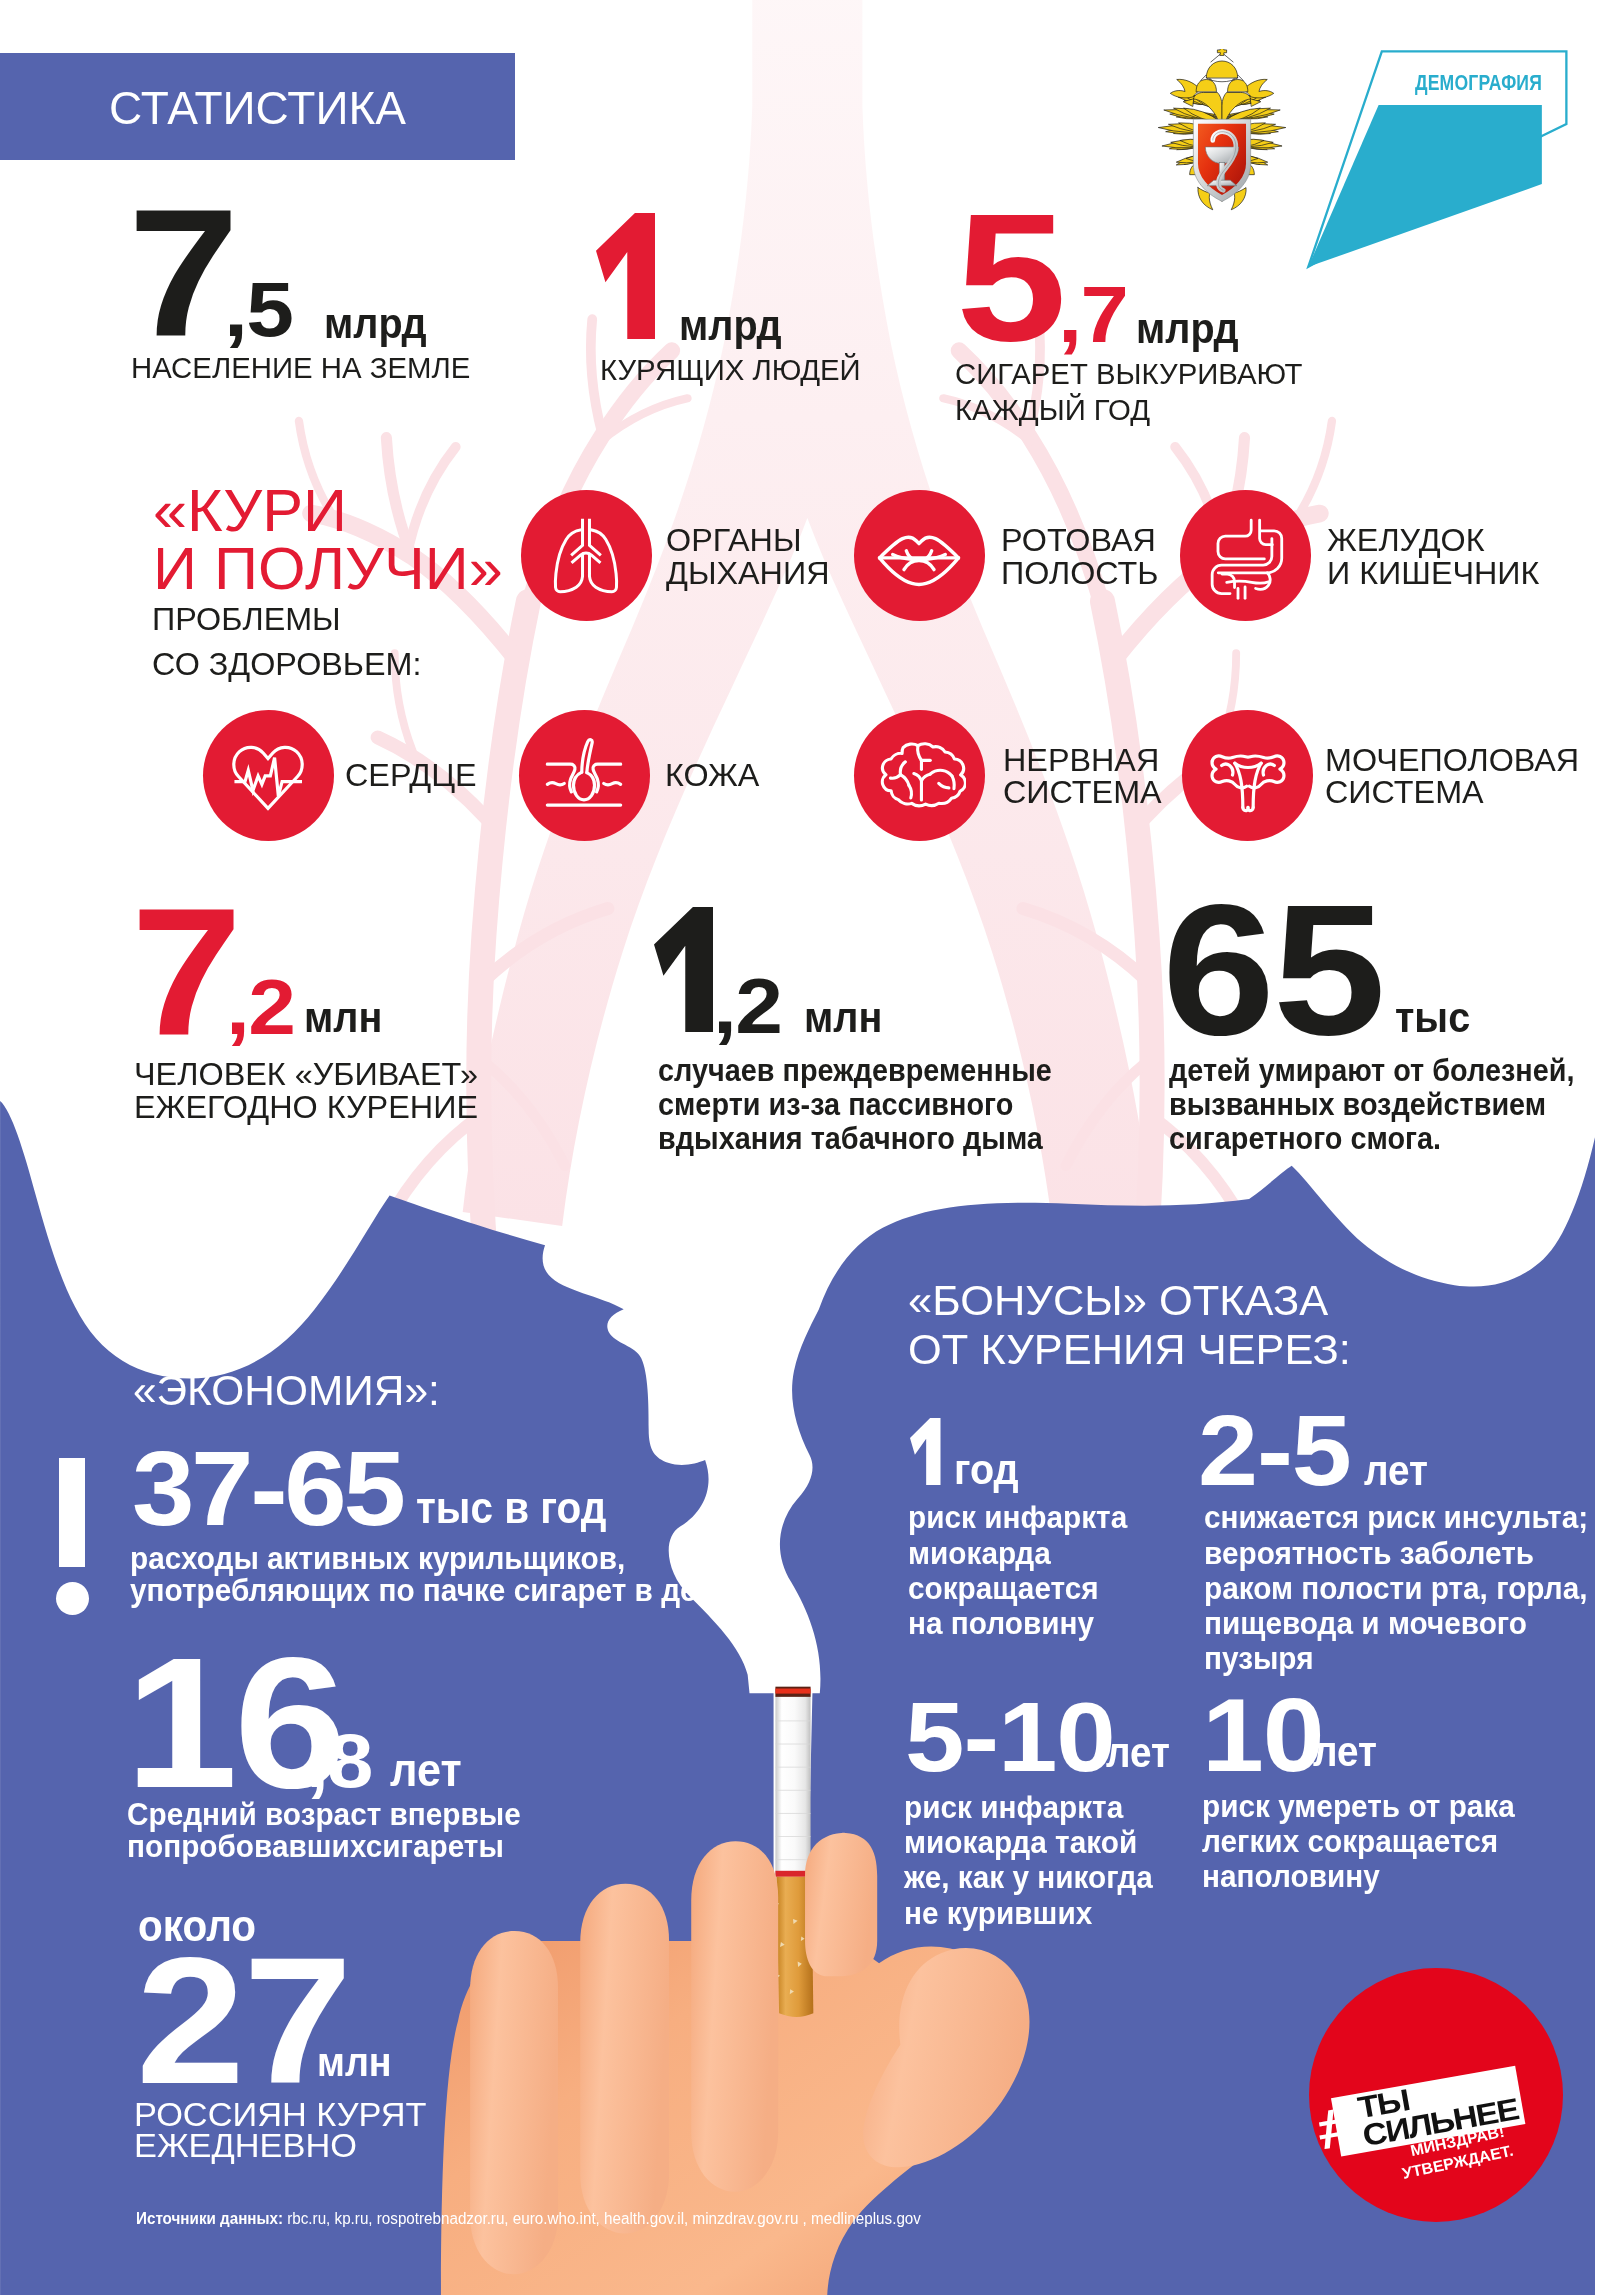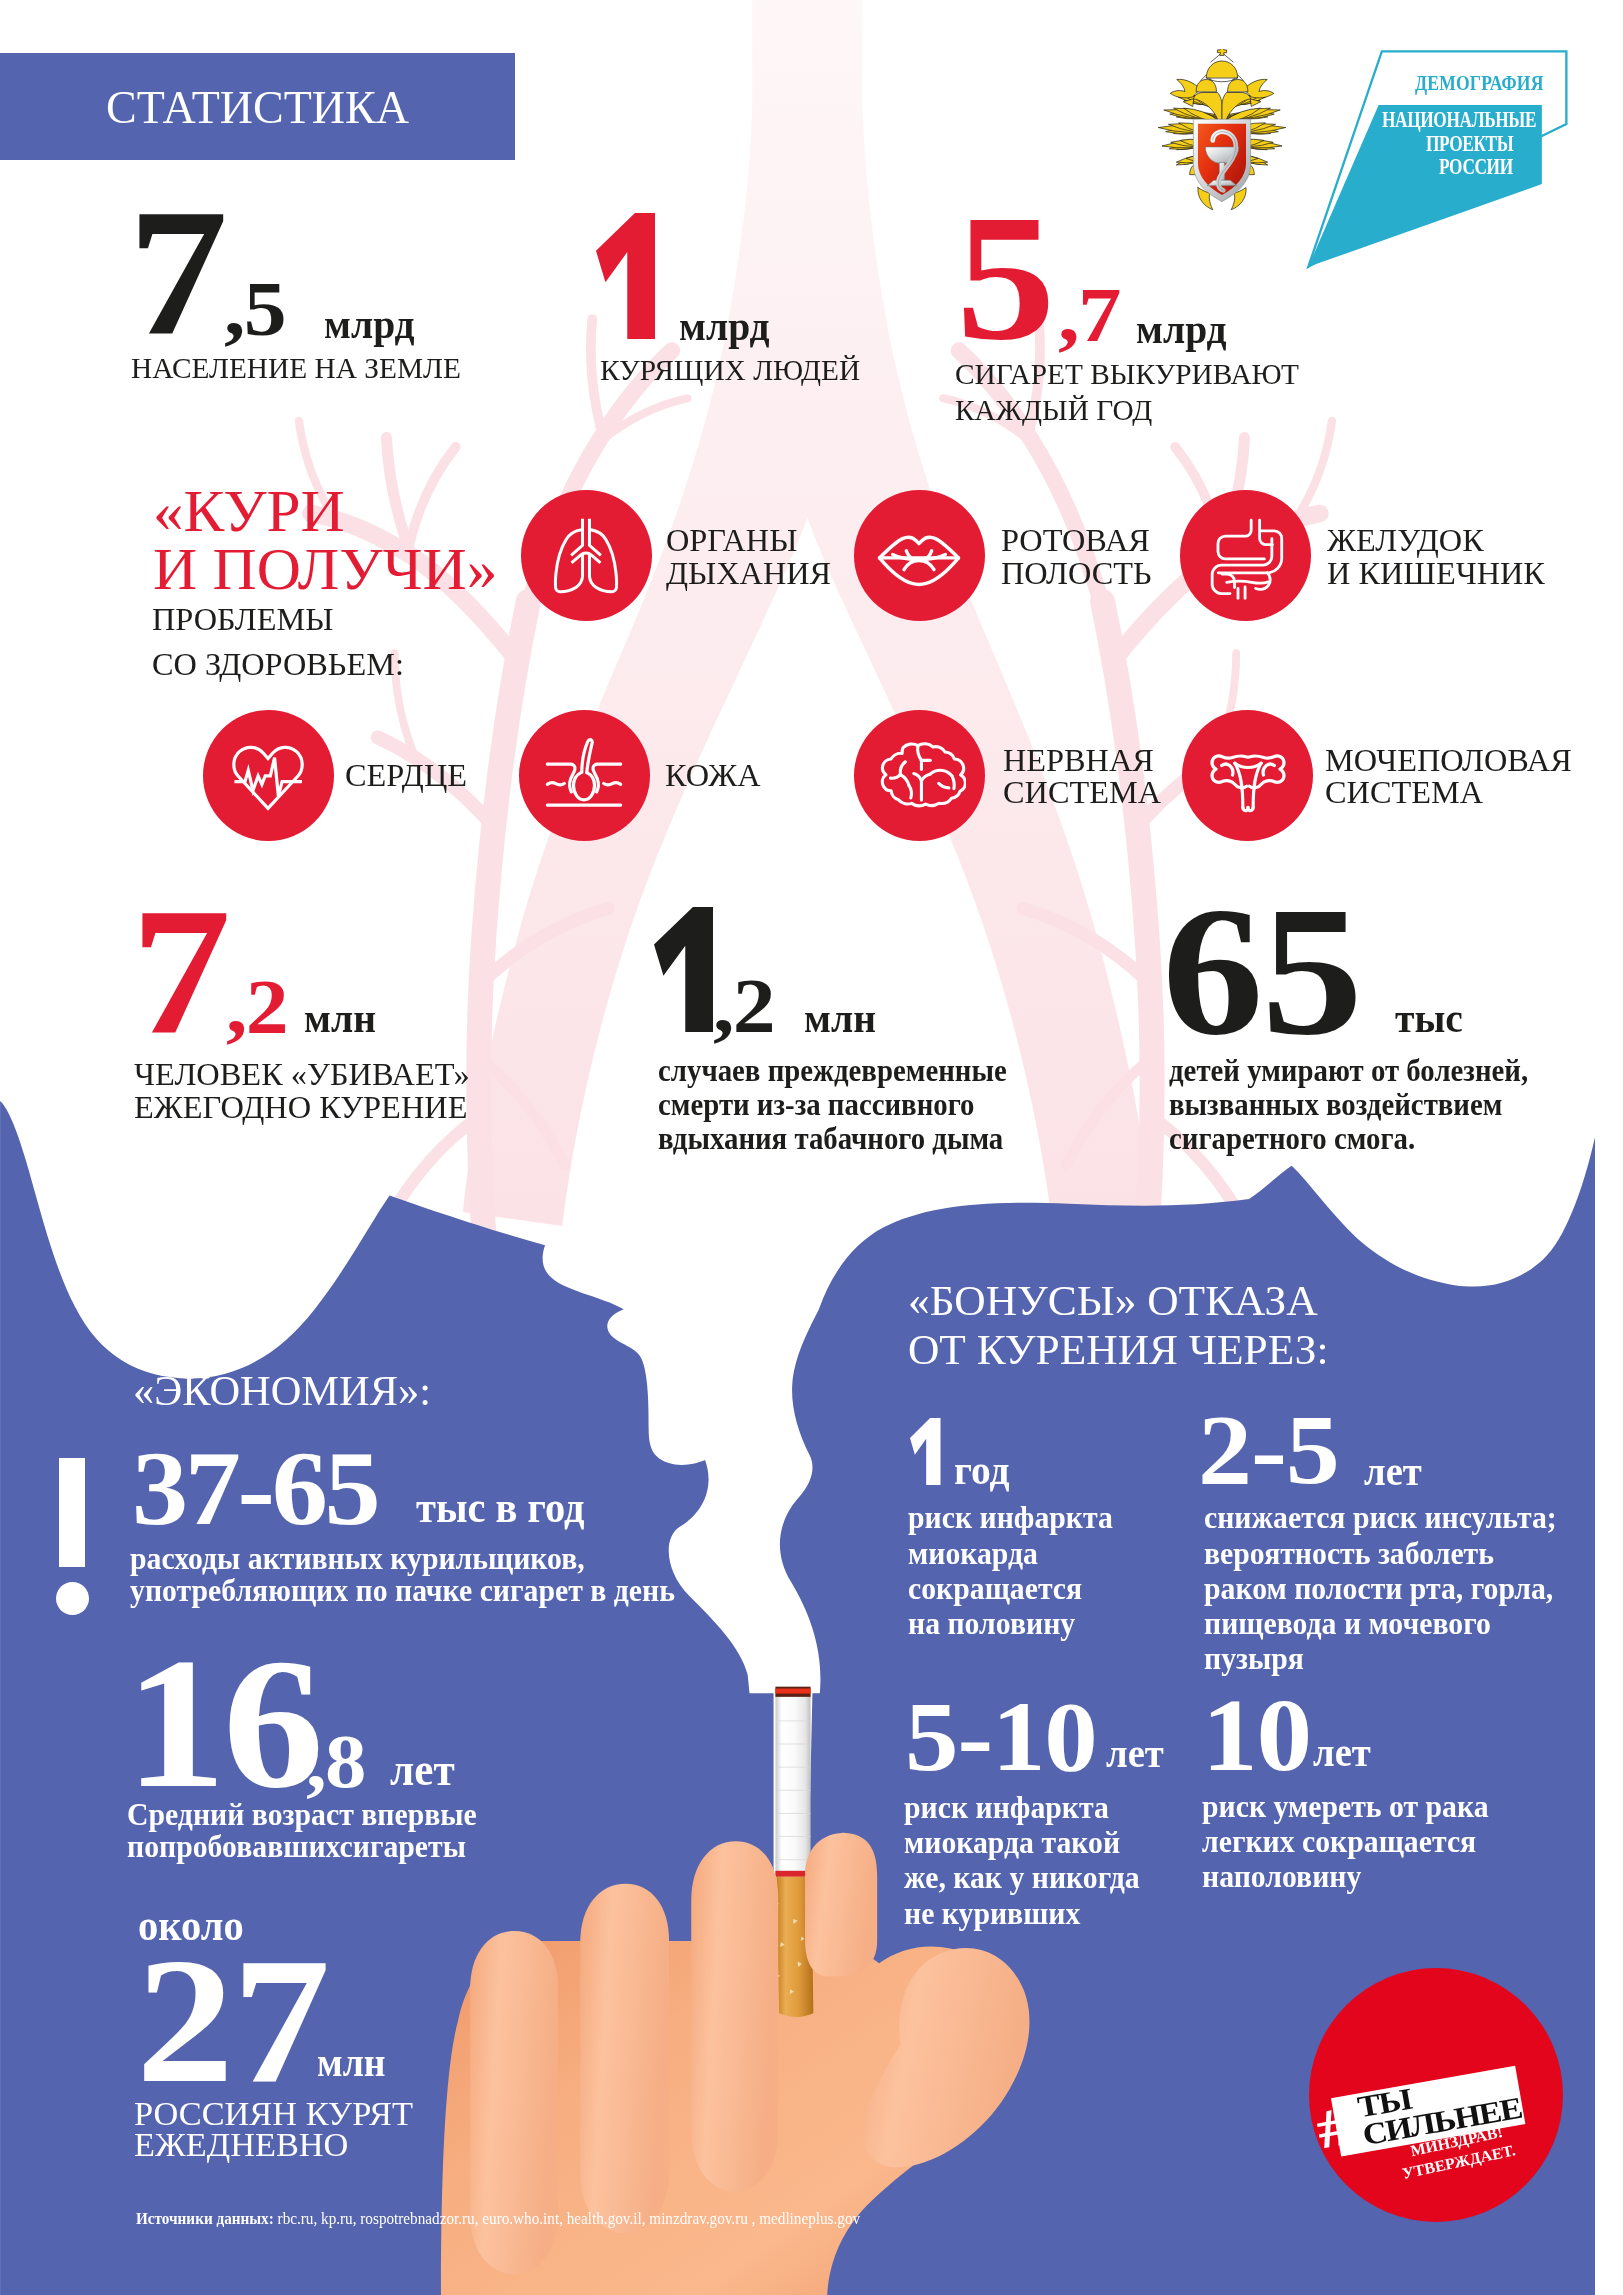--- a/index.html
+++ b/index.html
@@ -1,18 +1,18 @@
 <!DOCTYPE html>
 <html style="font-size:7.4px"><head>
 <meta charset="utf-8">
 <style>
   html,body{margin:0;padding:0;}
   body{width:1623px;height:2295px;background:#fff;position:relative;overflow:hidden;
     font-family:"Liberation Sans",sans-serif;}
-  .stage{position:absolute;left:0;top:0;width:1595px;height:2295px;overflow:hidden;background:#FFFFFF;font-family:Liberation Serif, serif;}
+  .stage{position:absolute;left:0;top:0;width:1595px;height:2295px;overflow:hidden;background:#FFFFFF;}
   .abs{position:absolute;}
   .bg{position:absolute;left:0;top:0;}
   svg{display:block;}
 
   #banner{left:0;top:53px;width:515px;height:107px;background:#5564AE;}
   #banner .t{position:absolute;left:0;top:0;width:515px;text-align:center;
      color:#fff;font-size:46px;line-height:110px;font-weight:400;}
 
   
   .tx{position:absolute;line-height:1;white-space:nowrap;display:block;}
@@ -538,22 +538,17 @@
  <path fill="none" stroke="url(#silverG)" stroke-width="10" stroke-linecap="round" d="M140 198 C140 184 154 176 168 180 C184 184 193 200 189 220
       C185 243 168 256 158 272 C148 288 151 302 163 306"></path>
  <path fill="none" stroke="#7A8084" stroke-width="1.1" d="M140 198 C140 184 154 176 168 180 C184 184 193 200 189 220
       C185 243 168 256 158 272 C148 288 151 302 163 306"></path>
 </svg>
     <svg class="abs" style="left:1296px;top:37px" width="328" height="259" viewBox="0 0 708 560">
   <path fill="none" stroke="#29ADCD" stroke-width="5" d="M185 31 H584 V188 L531 214 L26 497 Z"></path>
   <path fill="#29ADCD" d="M178 147 H531 V318 L26 497 Z"></path>
 </svg>
     <span class="tx caps" style="left:1415px;top:72px;font-size:22px;color:#29ADCD;transform:scaleX(0.8);transform-origin:left top;font-weight:700;letter-spacing:0.2px">ДЕМОГРАФИЯ</span>
-<div class="abs" style="left:0;top:0;width:1623px;height:278px">
-<span class="tx caps" style="left:1382px;top:107px;font-size:24px;color:#FFFFFF;transform:scaleX(0.72);transform-origin:left top;font-weight:700;letter-spacing:-0.5px">НАЦИОНАЛЬНЫЕ</span>
-<span class="tx caps" style="left:1426px;top:131px;font-size:24px;color:#FFFFFF;transform:scaleX(0.72);transform-origin:left top;font-weight:700;letter-spacing:-0.5px">ПРОЕКТЫ</span>
-<span class="tx caps" style="left:1439px;top:154px;font-size:24px;color:#FFFFFF;transform:scaleX(0.72);transform-origin:left top;font-weight:700;letter-spacing:-0.5px">РОССИИ</span>
-</div>
 <div class="abs" style="left:0;top:0;width:1623px;height:2295px">
 <span class="tx" style="left:136px;top:2211px;font-size:16px;color:#FFFFFF;transform:scaleX(0.95);transform-origin:left top"><b>Источники данных:</b> <span>rbc.ru, kp.ru,  rospotrebnadzor.ru, euro.who.int, health.gov.il, minzdrav.gov.ru , medlineplus.gov</span></span>
 </div>
 </div>
 
 
 </body></html>

